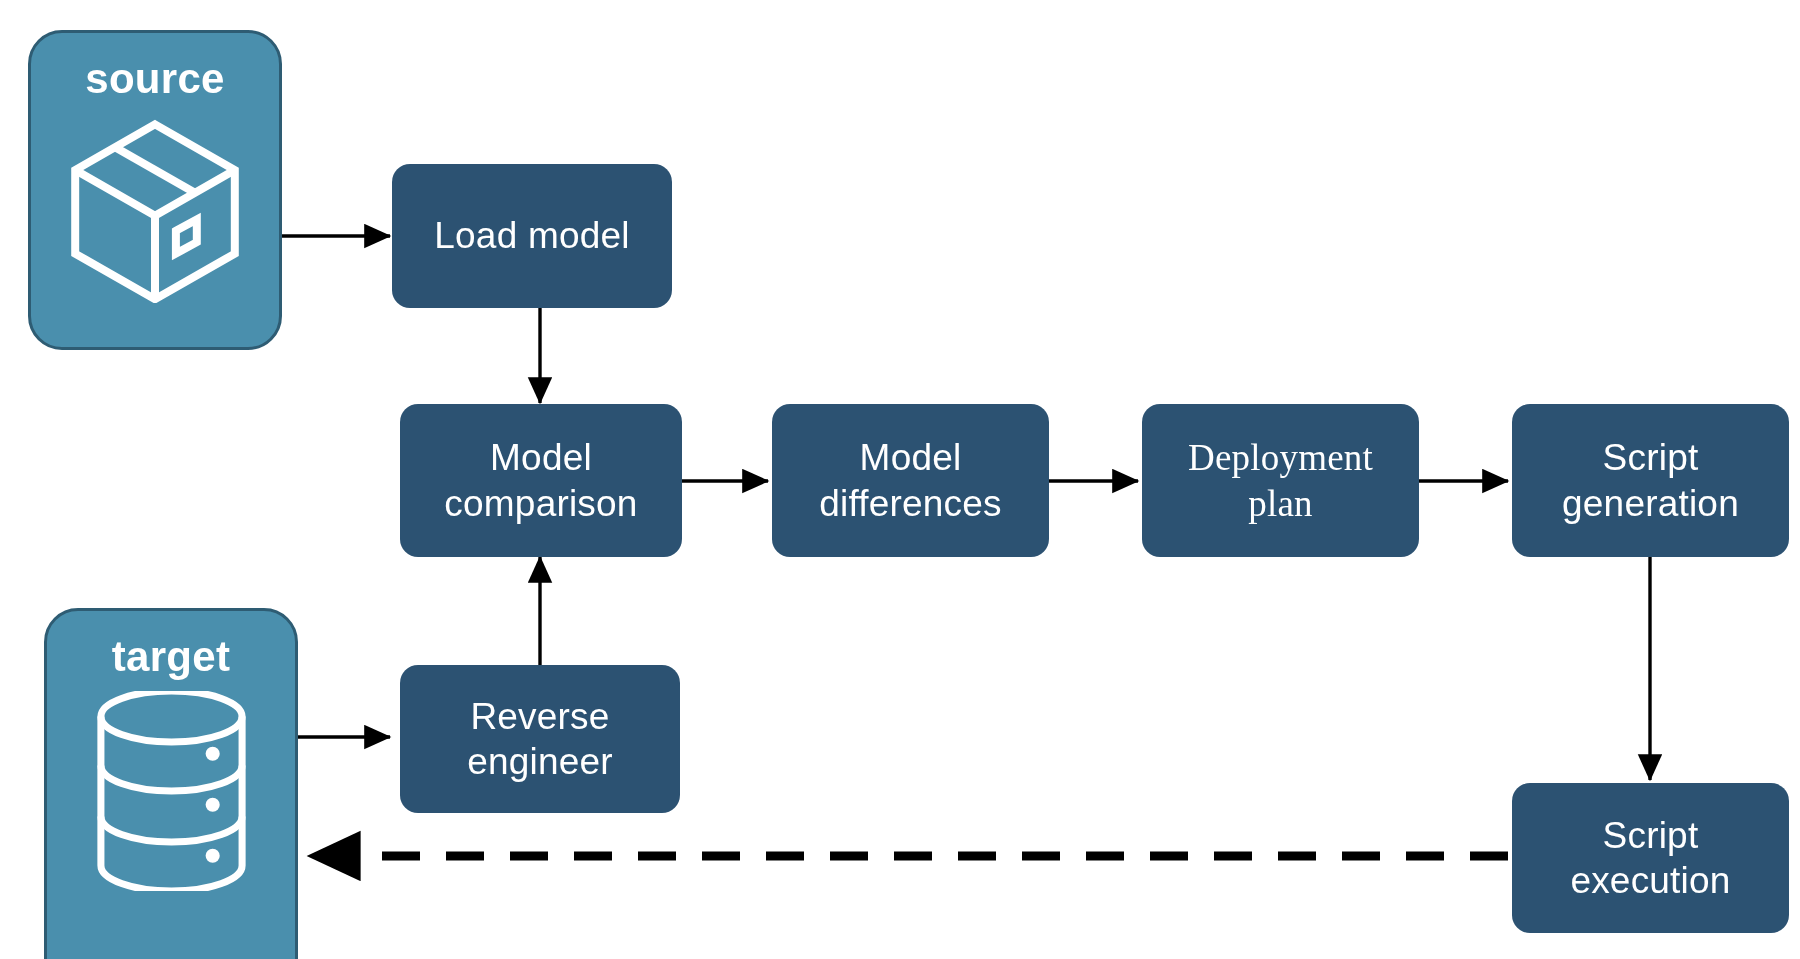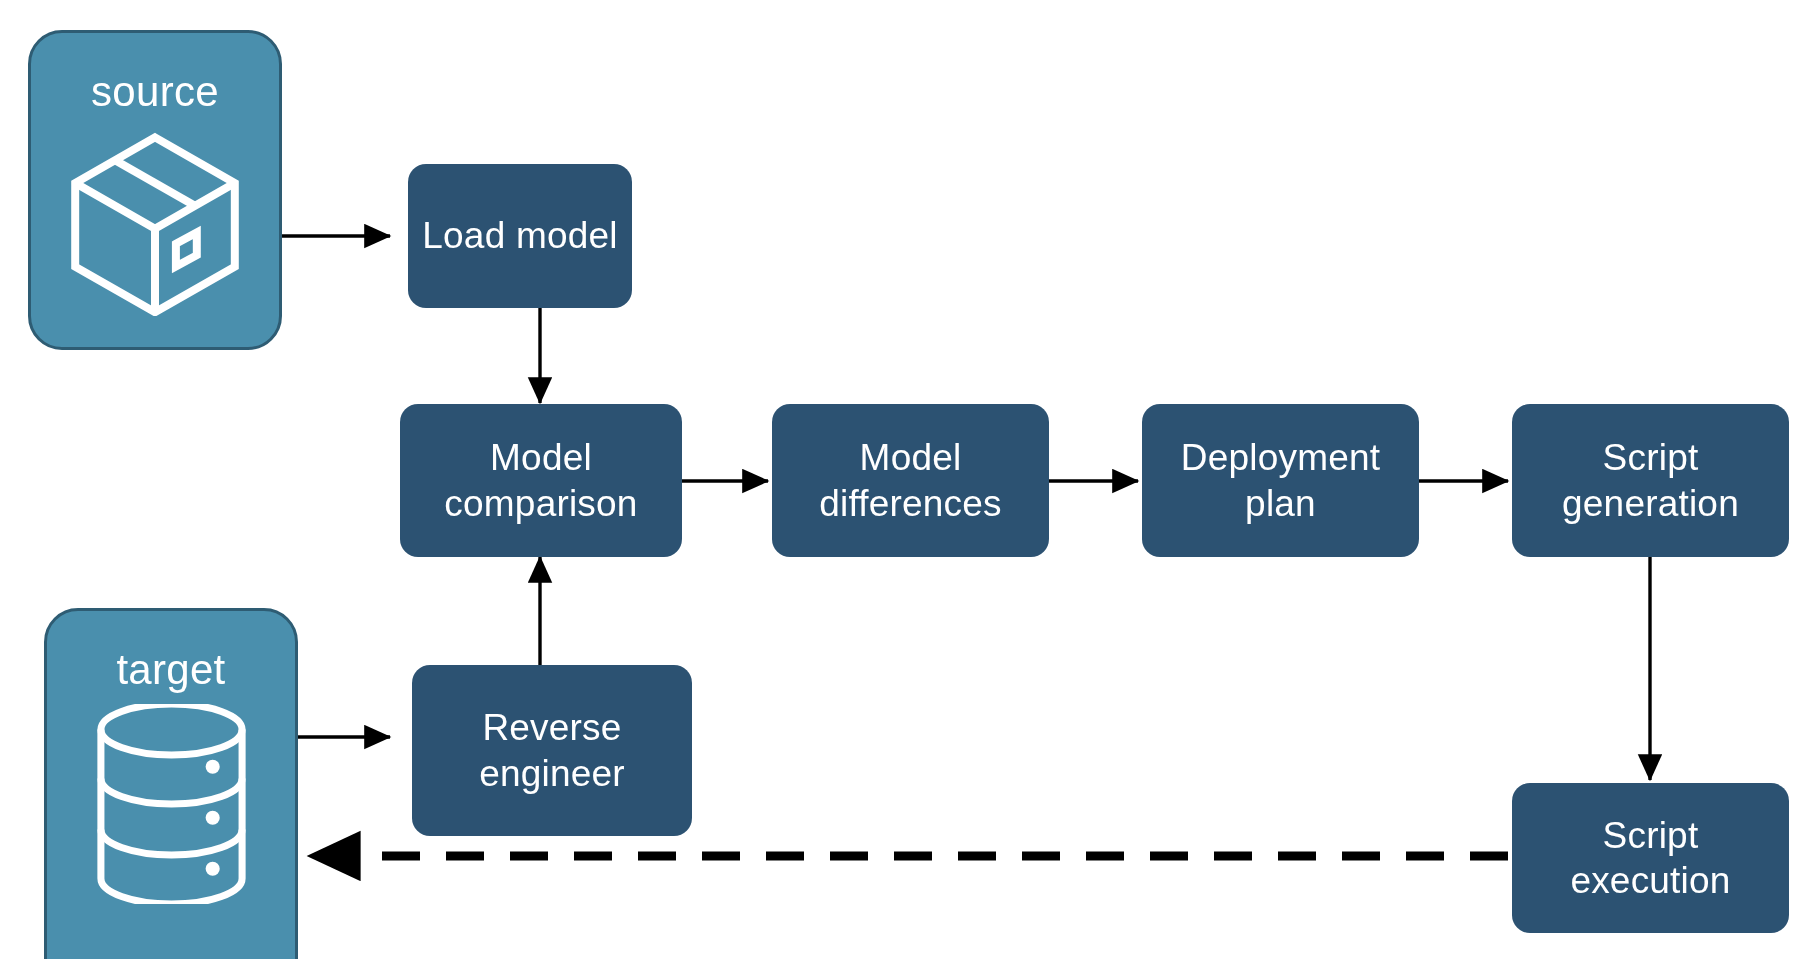--- a/index.html
+++ b/index.html
@@ -44,23 +44,23 @@
   }
   .node.endpoint {
     background: #4A8FAD;
     border: 3px solid #2E5C73;
     border-radius: 34px;
     flex-direction: column;
     justify-content: flex-start;
   }
   .endpoint-label {
     font-size: 42px;
-    font-weight: normal;
+    font-weight: bold;
     letter-spacing: 0.3px;
-    margin-top: 35px;
+    margin-top: 22px;
   }
   .endpoint-icon {
     margin-top: 10px;
   }
   .node-text {
     white-space: pre-line;
     display: block;
   }
 </style>
 </head>
@@ -151,40 +151,40 @@
         </g>
         <g fill="#ffffff">
           <circle cx="63" cy="32" r="3.6"></circle>
           <circle cx="63" cy="58" r="3.6"></circle>
           <circle cx="63" cy="84" r="3.6"></circle>
         </g>
       </svg>
     </span>
   </div>
 
-  <div class="node process" style="left:408px; top:164px; width:224px; height:144px;">
+  <div class="node process" style="left:392px; top:164px; width:280px; height:144px;">
     <span class="node-text">Load model</span>
   </div>
 
-  <div class="node process" style="left:400px; top:665px; width:280px; height:171px;margin-left:12px;">
+  <div class="node process" style="left:400px; top:665px; width:280px; height:148px;">
     <span class="node-text">Reverse
 engineer</span>
   </div>
 
   <div class="node process" style="left:400px; top:404px; width:282px; height:153px;">
     <span class="node-text">Model
 comparison</span>
   </div>
 
   <div class="node process" style="left:772px; top:404px; width:277px; height:153px;">
     <span class="node-text">Model
 differences</span>
   </div>
 
-  <div class="node process" style="left:1142px; top:404px; width:277px; height:153px;">
+  <div class="node process" style="left:1142px; top:404px; width:277px; height:153px;font-family:Liberation Serif, serif;">
     <span class="node-text">Deployment
 plan</span>
   </div>
 
   <div class="node process" style="left:1512px; top:404px; width:277px; height:153px;">
     <span class="node-text">Script
 generation</span>
   </div>
 
   <div class="node process" style="left:1512px; top:783px; width:277px; height:150px;">

